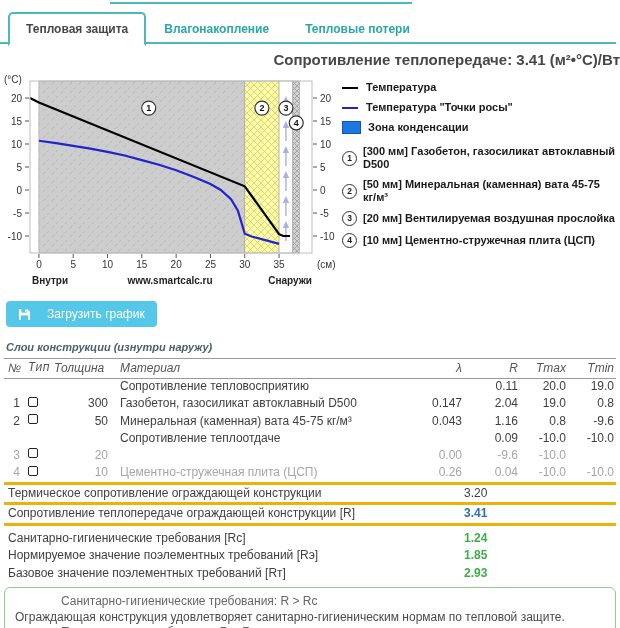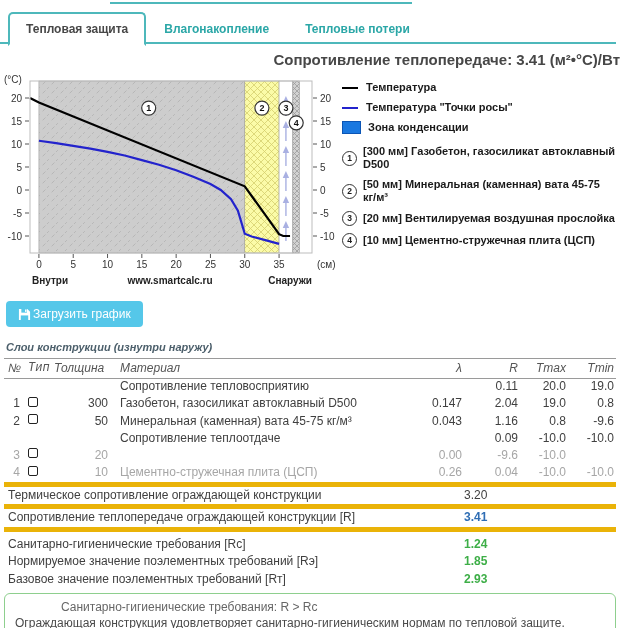--- a/index.html
+++ b/index.html
@@ -22,42 +22,42 @@
   .legend{position:absolute;left:340px;top:10px;width:274px;font-size:11px;font-weight:bold;color:#1a1a1a;}
   .legend .li{display:flex;align-items:center;margin-bottom:7px;line-height:13px;}
   .sw-line{width:16px;height:2px;margin-right:8px;flex:0 0 16px;}
   .sw-black{background:#000;}
   .sw-blue{background:#2323cc;}
   .sw-rect{width:17px;height:11px;background:#1a78e0;border:1px solid #0b55b5;margin-right:7px;flex:0 0 17px;}
   .numc{width:13px;height:13px;border:1px solid #333;border-radius:50%;font-size:8.5px;line-height:13px;
     text-align:center;margin-right:6px;flex:0 0 13px;background:#fff;}
   .legend .gap{height:4px;}
   
-  .btn-download{display:inline-flex;align-items:center;gap:2px;margin:8px 0 0 6px;background:#55c7e9;color:#fff;
+  .btn-download{display:inline-flex;align-items:center;gap:16px;margin:8px 0 0 6px;background:#55c7e9;color:#fff;
     border:none;border-radius:4px;padding:6px 12px;font-size:12px;font-family:"Liberation Sans",sans-serif;cursor:pointer;}
   
   .section-title{font-size:11px;font-weight:bold;font-style:italic;color:#4c5f6b;margin:14px 0 5px 6px;}
   
   .ctable{width:612px;margin-left:4px;font-size:12px;}
   .trow{display:grid;grid-template-columns:22px 28px 58px 1fr 56px 56px 48px 48px;align-items:center;
     padding:1.5px 0;line-height:13.5px;}
   .trow.header{font-style:italic;color:#555;border-top:1px solid #9a9a9a;border-bottom:1px solid #9a9a9a;padding:2.5px 0;}
   .c-num{text-align:right;padding-right:6px;}
   .c-type{padding-left:2px;font-family:Liberation Mono, monospace;}
   .c-th{text-align:right;padding-right:4px;}
   .c-mat{padding-left:8px;text-align:left;}
   .c-r,.c-la,.c-tx,.c-tn{text-align:right;padding-right:2px;}
   .trow.header .c-num{text-align:left;padding-left:4px;}
   .trow.header .c-th{text-align:left;padding-right:0;}
   .muted{color:#a6a6a6;}
   .cb{display:inline-block;width:8px;height:8px;border:1.5px solid #222;border-radius:2px;background:#fff;cursor:pointer;}
   .srow{display:grid;grid-template-columns:22px 28px 58px 1fr 56px 56px 48px 48px;padding:2px 0;line-height:13.5px;}
   .srow .slabel{grid-column:1/6;padding-left:4px;}
   .srow .sval{grid-column:6/7;padding-right:2px;}
-  .srow.bt{border-top:5px solid #eab308;}
+  .srow.bt{border-top:3px solid #eab308;}
   .val-blue{color:#2e6db4;font-weight:bold;}
   .val-green{color:#3dae47;font-weight:bold;}
   
   .result-box{border:1px solid #8ecf8e;border-radius:6px;margin:5px 4px 0 4px;padding:5px 10px 6px;font-size:12px;line-height:13.5px;}
   .result-box .req{color:#666;padding-left:46px;margin:2px 0;}
   .result-box .res{color:#4a4a4a;margin:2px 0;}
 </style>
 </head>
 <body>
 

